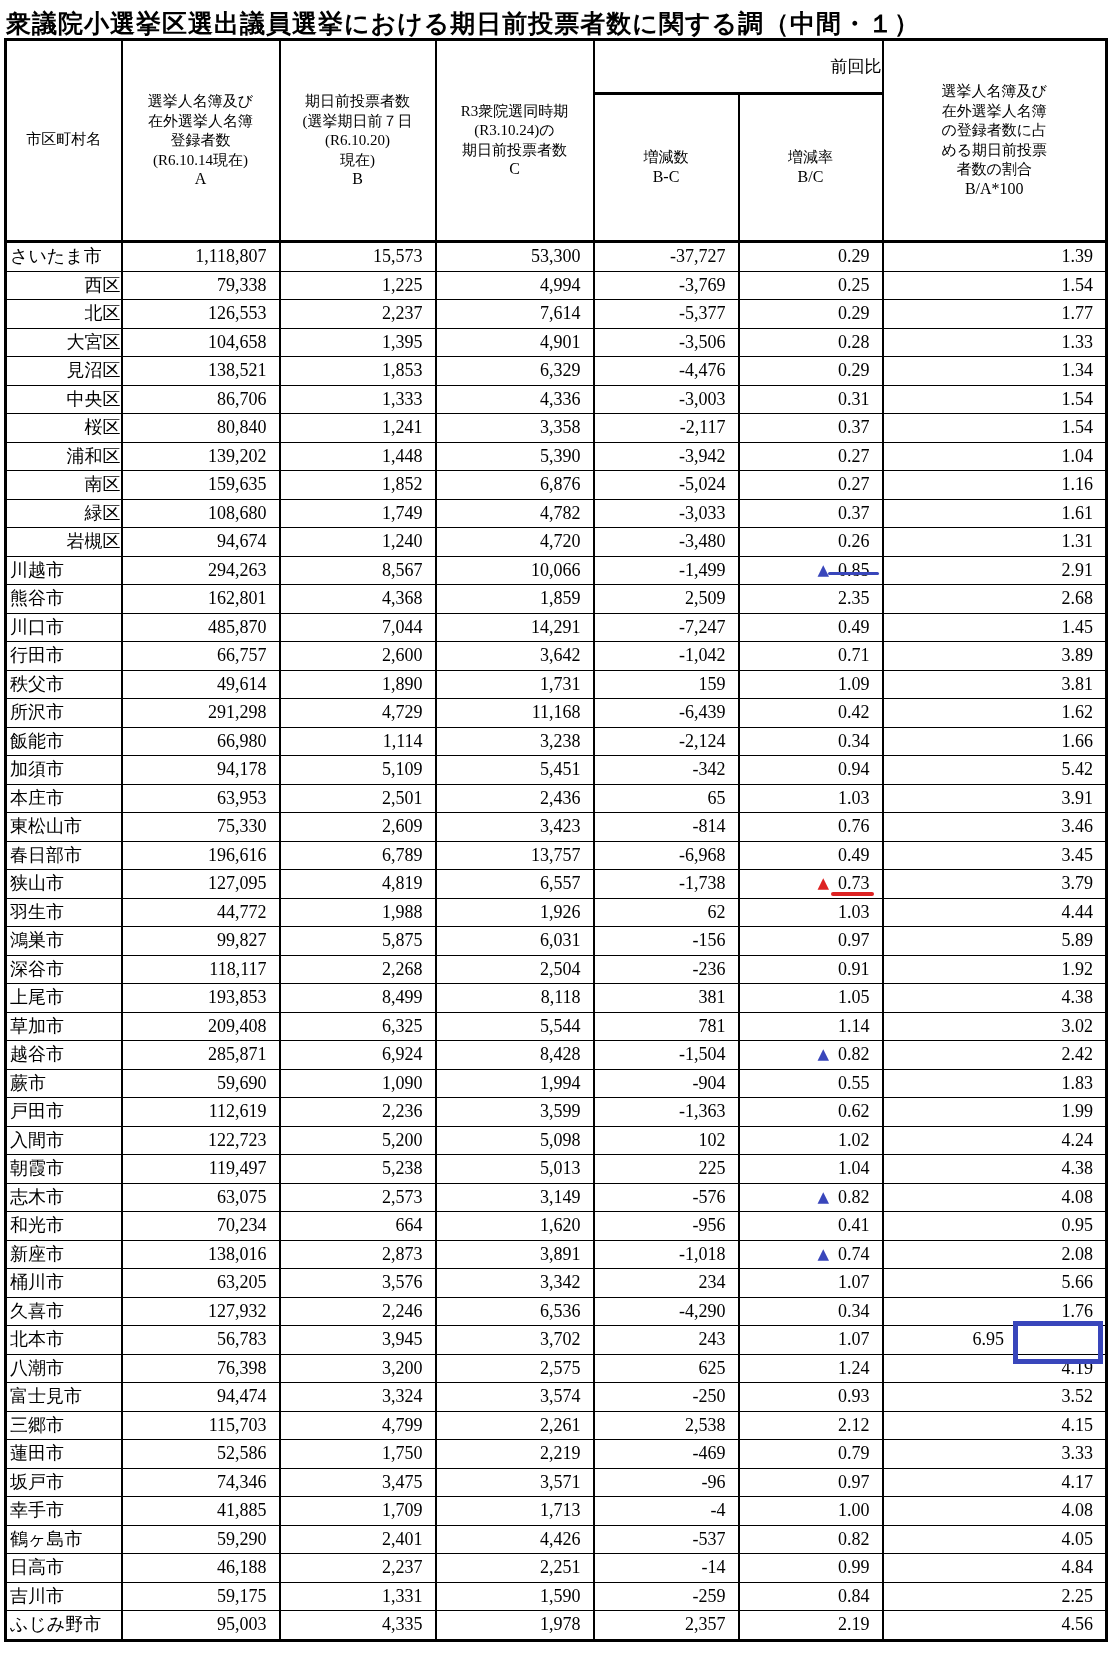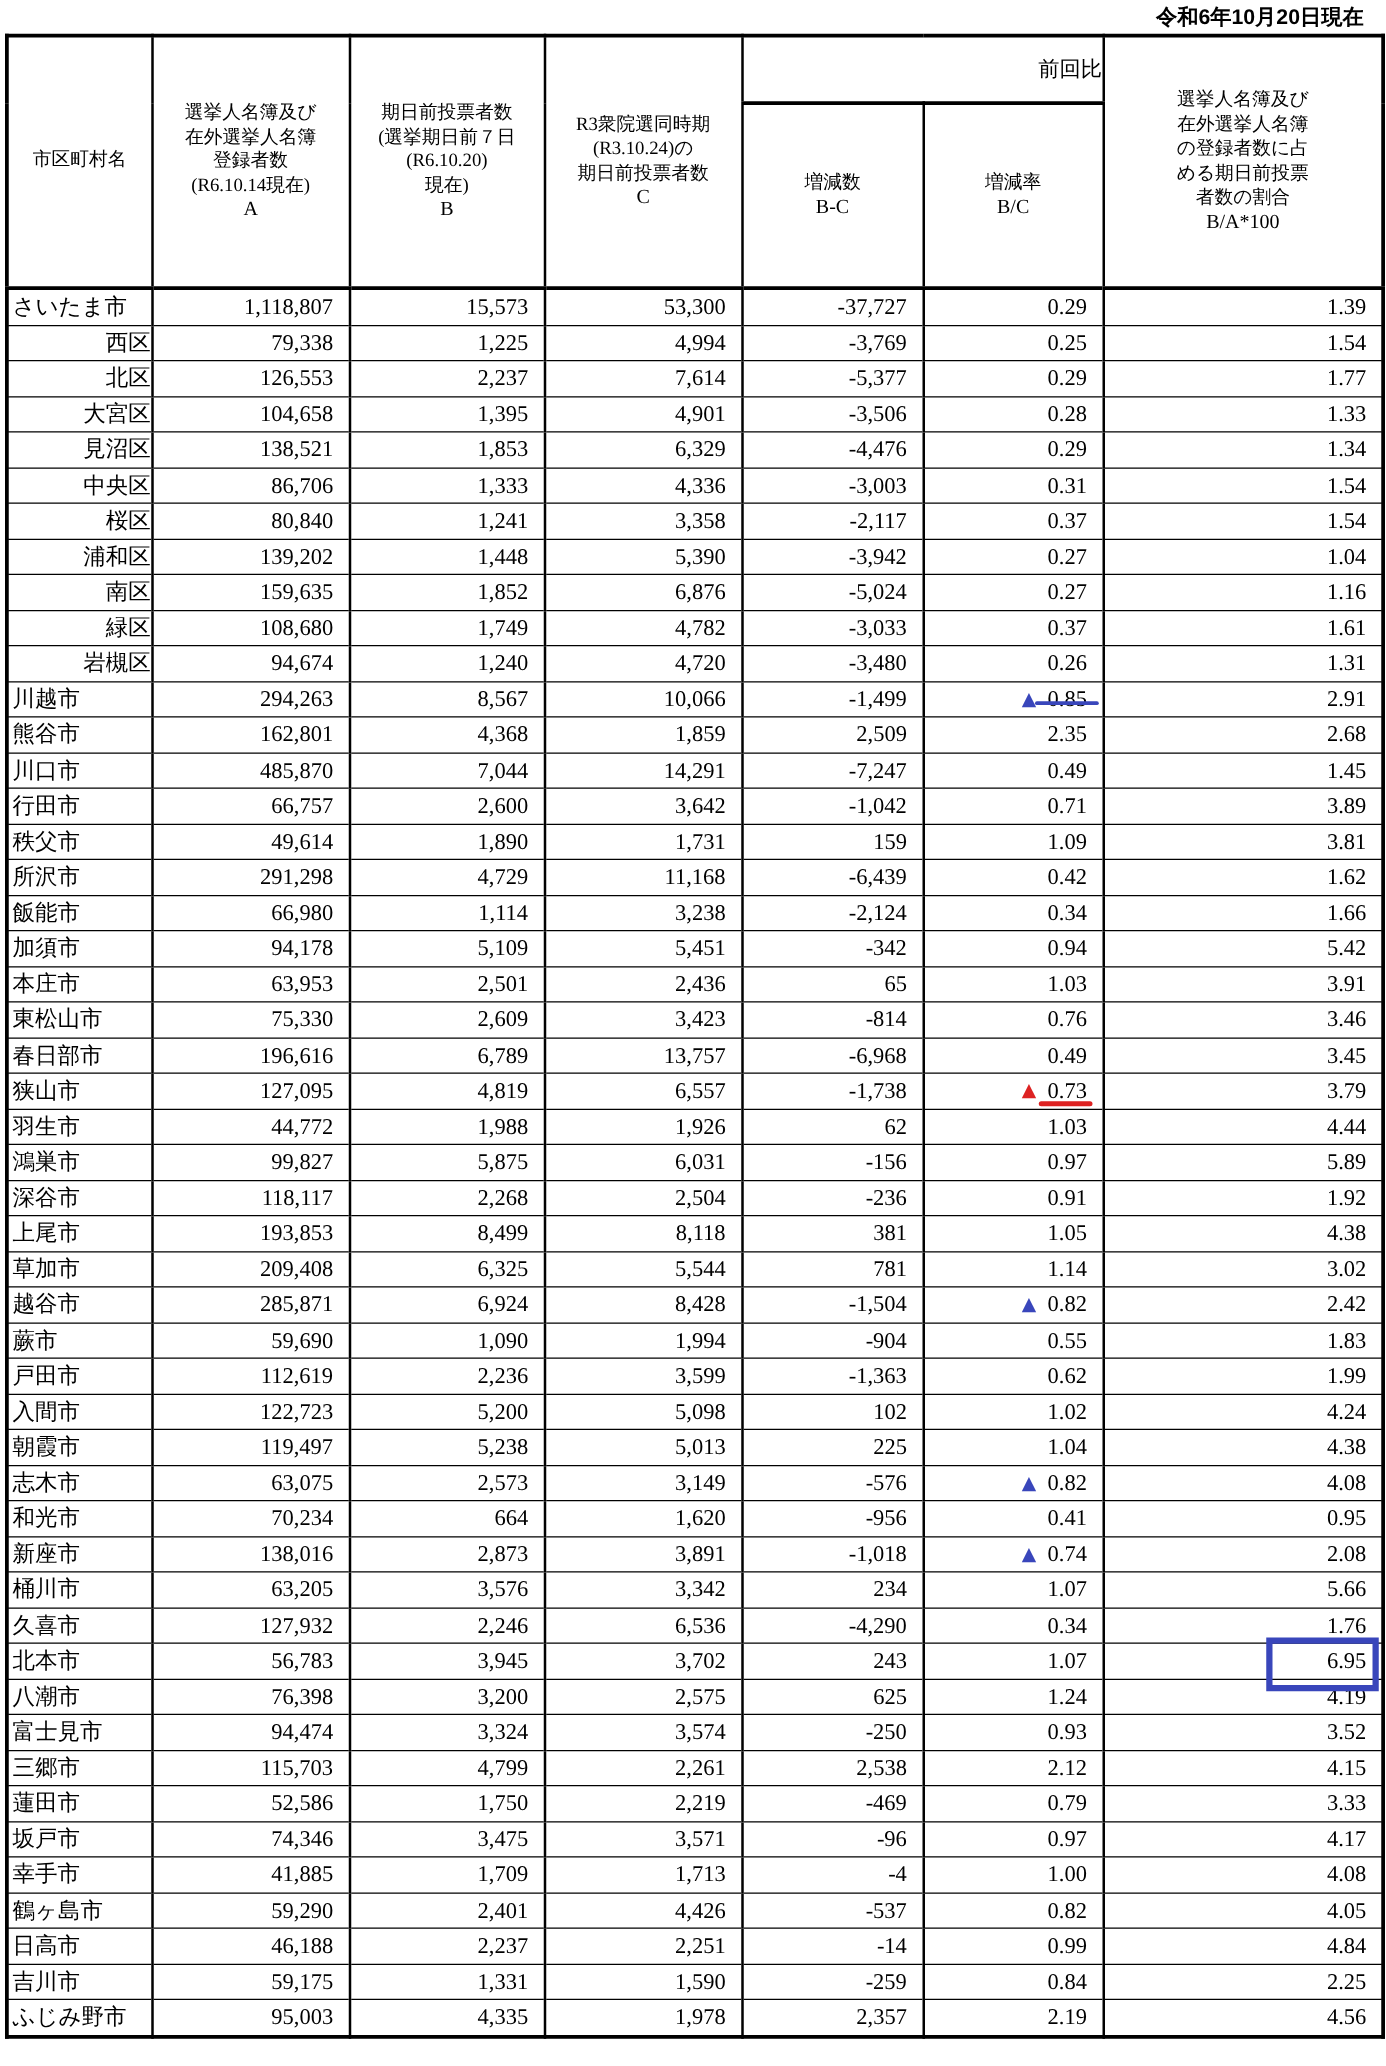--- a/index.html
+++ b/index.html
@@ -30,29 +30,29 @@
   td.name-cell.city{text-align:left;padding-left:3px;}
   td.name-cell.ward{text-align:right;}
   .tri{font-family:"DejaVu Sans",sans-serif;font-size:15px;margin-right:9px;vertical-align:1px;}
   .tri.blue{color:var(--tri-blue,#3946bb);}
   .tri.red{color:var(--tri-red,#dd2222);}
   .val{position:relative;display:inline-block;}
   .val.strike-blue::after{content:"";position:absolute;left:-10px;right:-9px;top:58%;
     height:3px;background:var(--tri-blue,#3946bb);border-radius:2px;}
   .val.under-red::after{content:"";position:absolute;left:-7px;right:-4px;bottom:1px;
     height:4px;background:var(--tri-red,#dd2222);border-radius:2px;}
-  td.boxed{position:relative;}
+  td.boxed{position:relative;text-align:center;}
   .box-overlay{position:absolute;right:2px;top:-5px;width:80px;height:33px;
     border:5px solid var(--box-blue,#3946bb);pointer-events:none;z-index:3;}
 </style>
 </head>
 <body>
 
 <div class="page">
-  <div class="doc-date">令和6年10月20日現在</div>
+  <div class="doc-title">衆議院小選挙区選出議員選挙における期日前投票者数に関する調（中間・１）</div>
 
   <table>
     <colgroup>
       <col class="c-name">
         <col class="c-a">
         <col class="c-b">
         <col class="c-c">
       <col class="c-diff">
         <col class="c-ratio">
         <col class="c-share">

